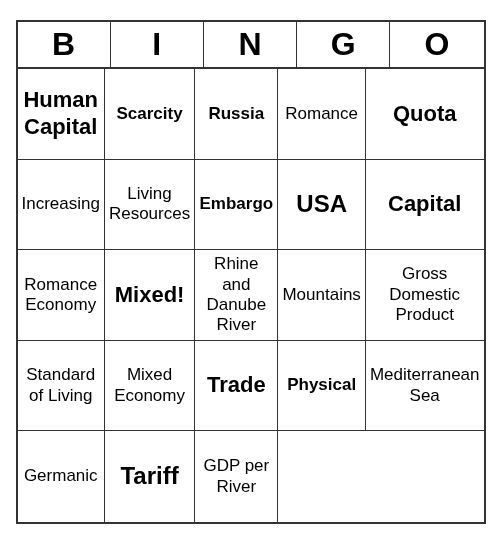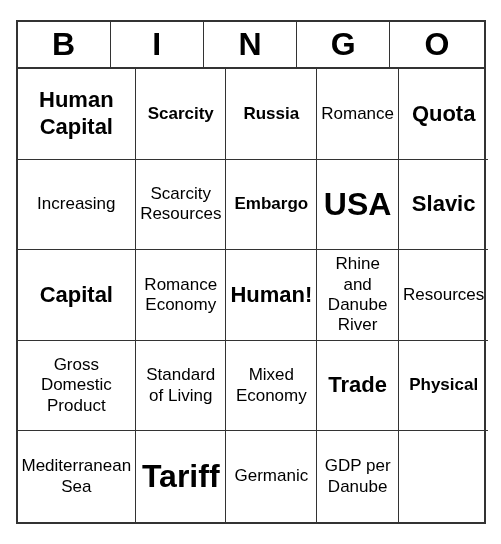--- a/index.html
+++ b/index.html
@@ -55,21 +55,21 @@
       align-items: center;
     }
     .cell-text {
       font-size: 13px;
     }
     .cell-text.large {
       font-size: 22px;
       font-weight: bold;
     }
     .cell-text.xlarge {
-      font-size: 32px;
+      font-size: 24px;
       font-weight: bold;
     }
     .cell-text.medium {
       font-size: 17px;
       font-weight: bold;
     }
     .cell-text.small {
       font-size: 17px;
     }
   </style>
@@ -97,67 +97,64 @@
       <div class="bingo-cell">
         <span class="cell-text small">Romance</span>
       </div>
       <div class="bingo-cell">
         <span class="cell-text large">Quota</span>
       </div>
       <div class="bingo-cell">
         <span class="cell-text small">Increasing</span>
       </div>
       <div class="bingo-cell">
-        <span class="cell-text small">Scarcity Resources</span>
+        <span class="cell-text small">Living Resources</span>
       </div>
       <div class="bingo-cell">
         <span class="cell-text medium">Embargo</span>
       </div>
       <div class="bingo-cell">
         <span class="cell-text xlarge">USA</span>
       </div>
       <div class="bingo-cell">
-        <span class="cell-text large">Slavic</span>
-      </div>
-      <div class="bingo-cell">
         <span class="cell-text large">Capital</span>
       </div>
       <div class="bingo-cell">
         <span class="cell-text small">Romance Economy</span>
       </div>
       <div class="bingo-cell">
-        <span class="cell-text large">Human!</span>
+        <span class="cell-text large">Mixed!</span>
       </div>
       <div class="bingo-cell">
         <span class="cell-text small">Rhine and Danube River</span>
       </div>
       <div class="bingo-cell">
-        <span class="cell-text small">Resources</span>
+        <span class="cell-text small">Mountains</span>
       </div>
       <div class="bingo-cell">
         <span class="cell-text small">Gross Domestic Product</span>
       </div>
       <div class="bingo-cell">
         <span class="cell-text small">Standard of Living</span>
       </div>
       <div class="bingo-cell">
         <span class="cell-text small">Mixed Economy</span>
       </div>
       <div class="bingo-cell">
         <span class="cell-text large">Trade</span>
       </div>
       <div class="bingo-cell">
         <span class="cell-text medium">Physical</span>
       </div>
       <div class="bingo-cell">
         <span class="cell-text small">Mediterranean Sea</span>
       </div>
       <div class="bingo-cell">
+        <span class="cell-text small">Germanic</span>
+      </div>
+      <div class="bingo-cell">
         <span class="cell-text xlarge">Tariff</span>
       </div>
       <div class="bingo-cell">
-        <span class="cell-text small">Germanic</span>
-      </div>
-      <div class="bingo-cell">
-        <span class="cell-text small">GDP per Danube</span>
+        <span class="cell-text small">GDP per River</span>
       </div>
     </div>
 </div>
 
 </body></html>

